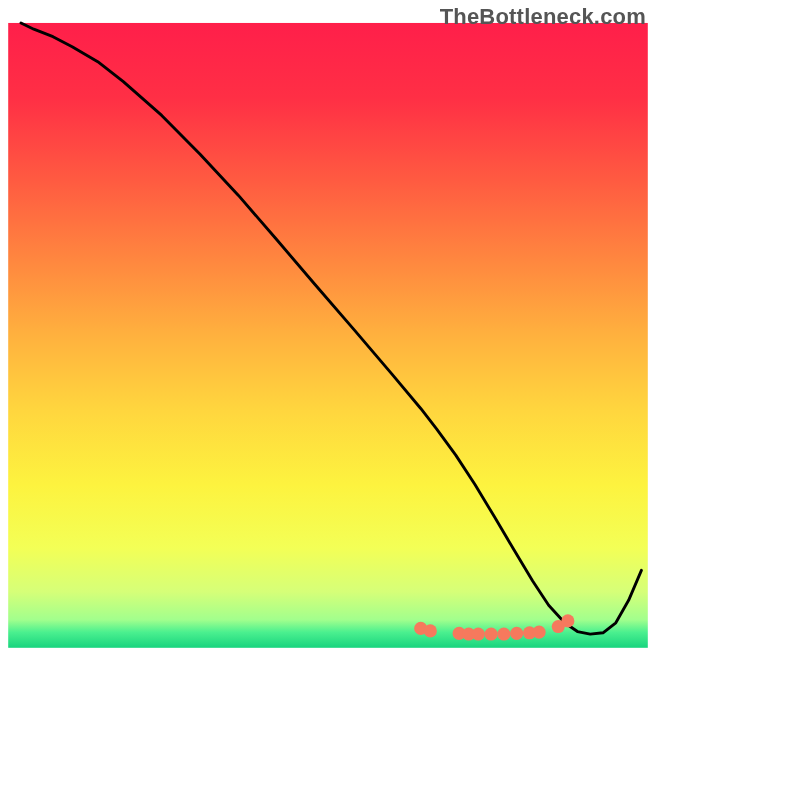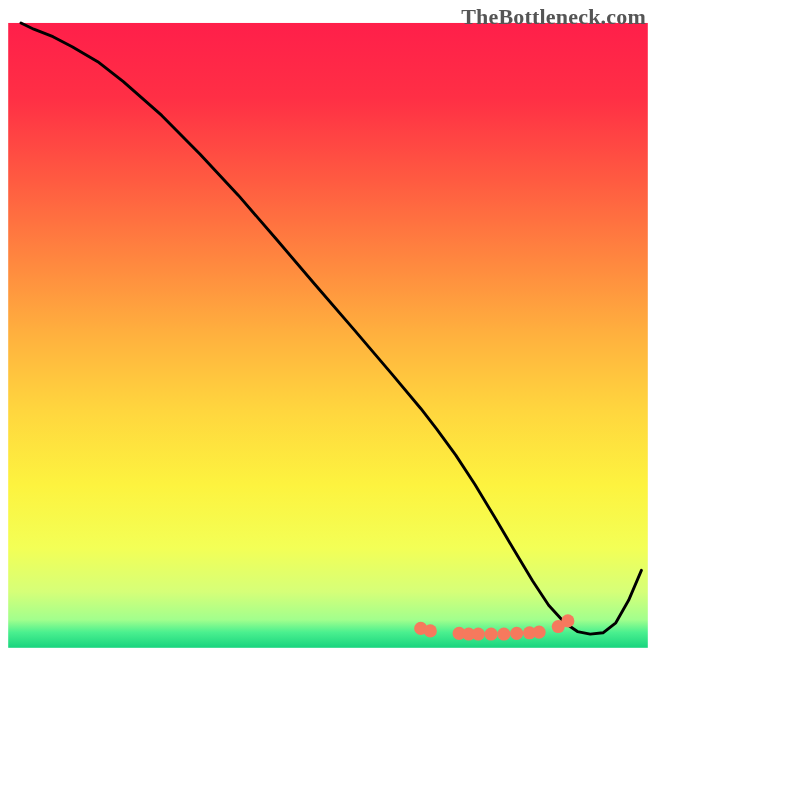--- a/index.html
+++ b/index.html
@@ -8,21 +8,20 @@
     width: 800px;
     height: 800px;
     overflow: hidden;
     background: #fff;
     font-family: Arial, Helvetica, sans-serif;
   }
   .frame {
     position: relative;
     width: 656px;
     height: 800px;
-    font-family: Liberation Serif, serif;
   }
   .watermark {
     position: absolute;
     top: 4px;
     right: 10px;
     font-size: 22px;
     font-weight: 600;
     color: #555;
     letter-spacing: 0.2px;
     z-index: 10;

